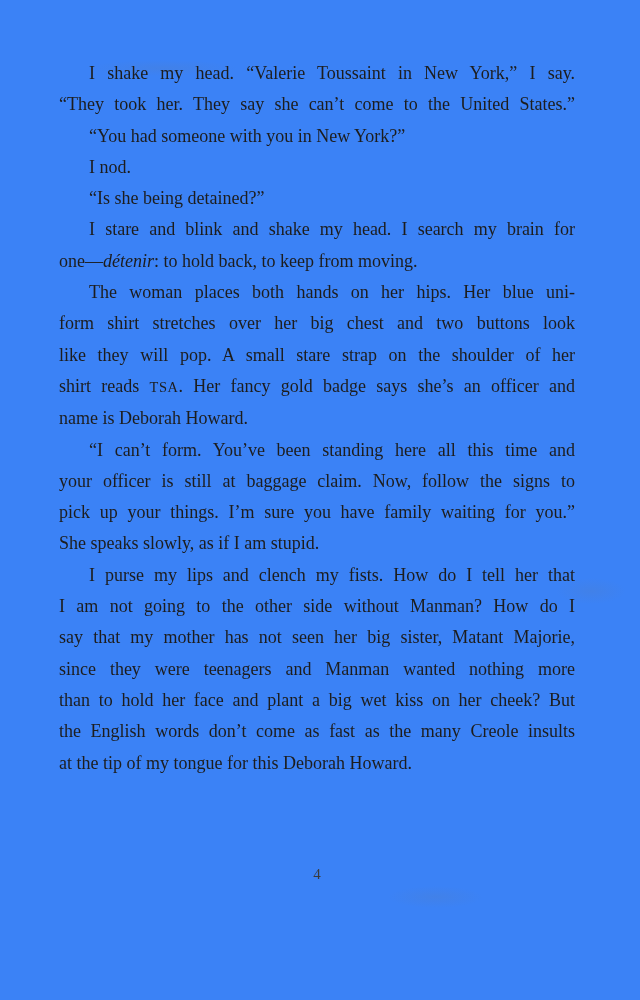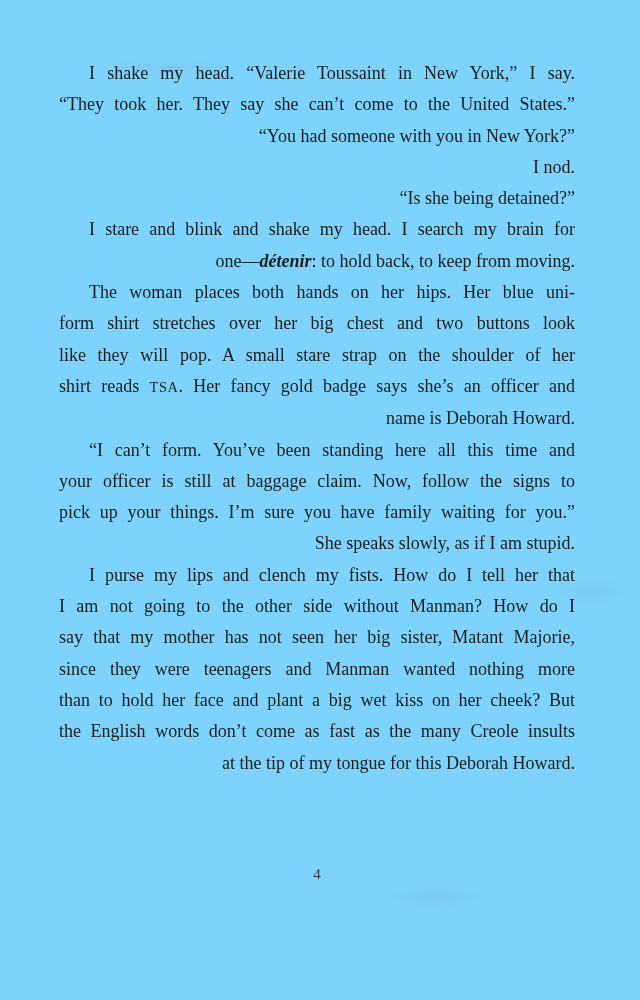--- a/index.html
+++ b/index.html
@@ -18,27 +18,27 @@
   }
   .text-block {
     position: absolute;
     left: 59px;
     top: 58px;
     width: 516px;
     font-size: 18px;
     line-height: 31.3px;
   }
   .paragraph { margin: 0; padding: 0; }
-  .line { text-align: right; }
+  .line { text-align: left; }
   .line.justify {
     text-align: justify;
     text-align-last: justify;
   }
   .line.indent { text-indent: 30px; }
-  .italic { font-style: italic; font-weight: bold; }
+  .italic { font-style: italic; }
   .smallcaps { font-size: 0.8em; letter-spacing: 0.04em; margin-top: 44px; }
   .page-number {
     position: absolute;
     top: 866px;
     left: 59px;
     width: 516px;
     text-align: center;
     font-size: 15px;
     color: #3a3a3a;
   }
@@ -48,21 +48,21 @@
     background: radial-gradient(closest-side, rgba(120,118,112,0.10), rgba(120,118,112,0));
     pointer-events: none;
   }
   .smudge-a { left: 88px;  top: 60px;  width: 150px; height: 16px; }
   .smudge-b { left: 556px; top: 578px; width: 70px;  height: 26px; }
   .smudge-c { left: 388px; top: 886px; width: 95px;  height: 22px; }
 </style>
 </head>
 <body>
 
-<div class="page" style="background: #7dd3fc; color: rgb(29, 29, 29);">
+<div class="page" style="background: #3b82f6; color: rgb(29, 29, 29);">
   <div class="smudge smudge-a"></div>
   <div class="smudge smudge-b"></div>
   <div class="smudge smudge-c"></div>
   <div class="text-block">
       <div class="paragraph">
         <div class="line justify indent"><span>I shake my head. “Valerie Toussaint in New York,” I say.</span></div>
         <div class="line justify"><span>“They took her. They say she can’t come to the United States.”</span></div>
       </div>
       <div class="paragraph">
         <div class="line indent"><span>“You had someone with you in New York?”</span></div>

